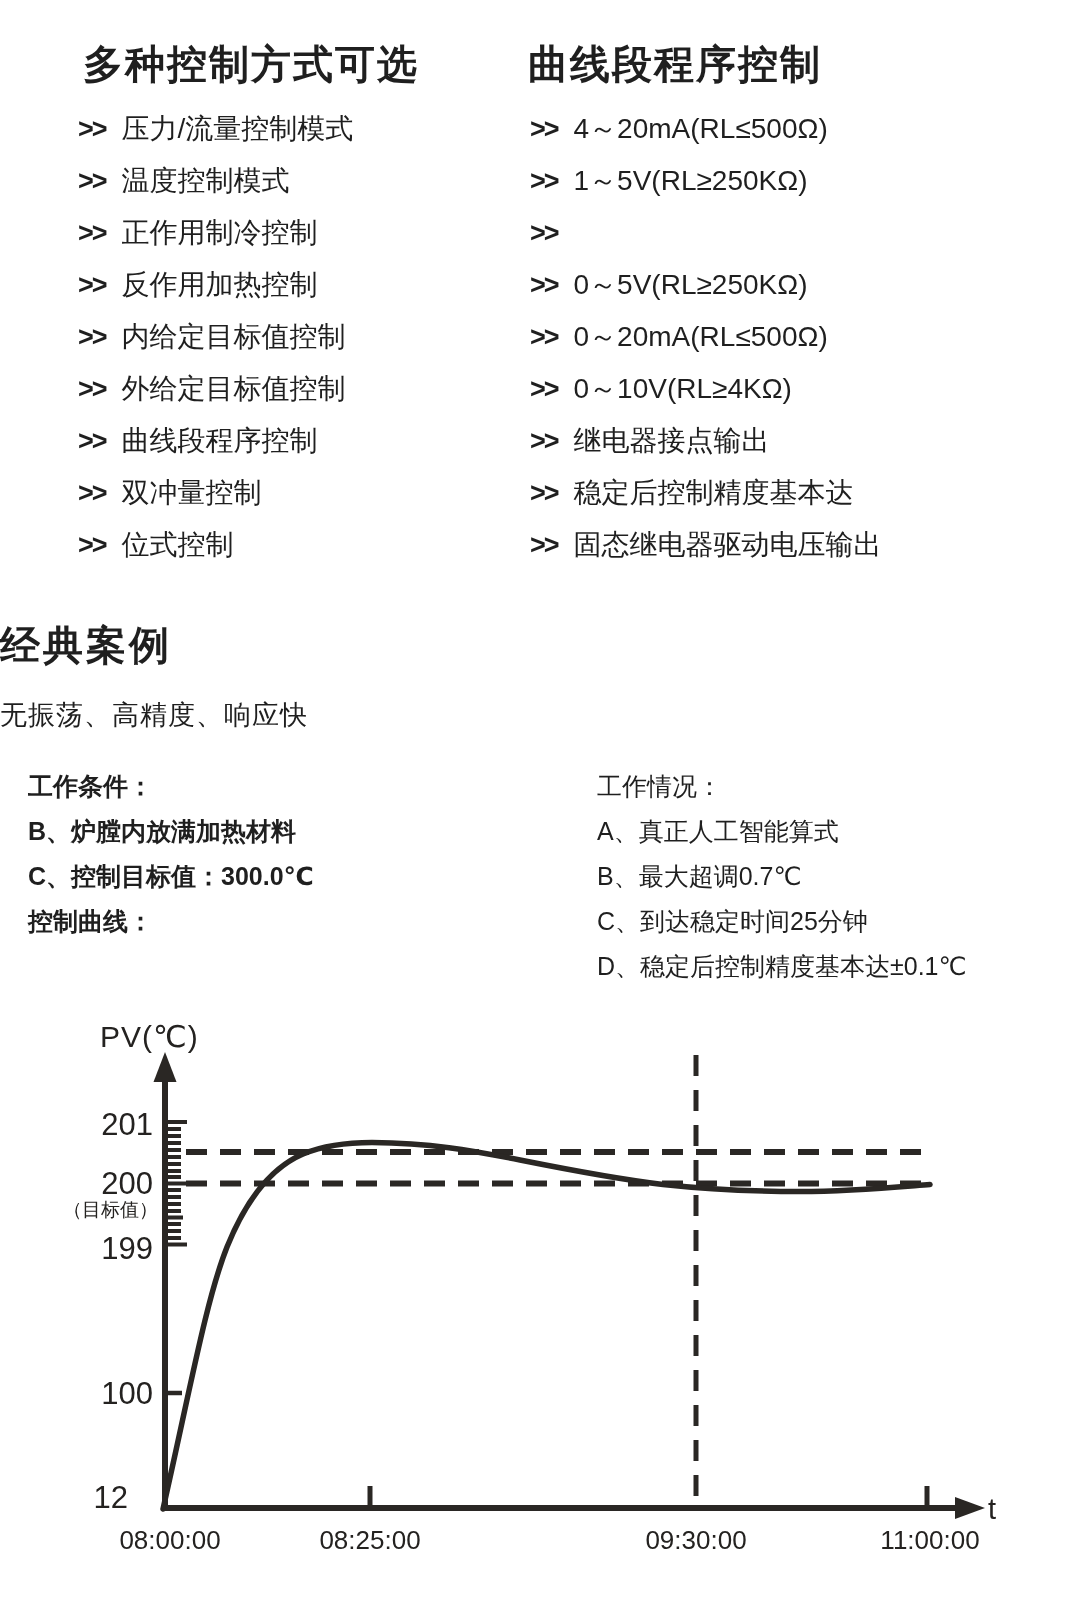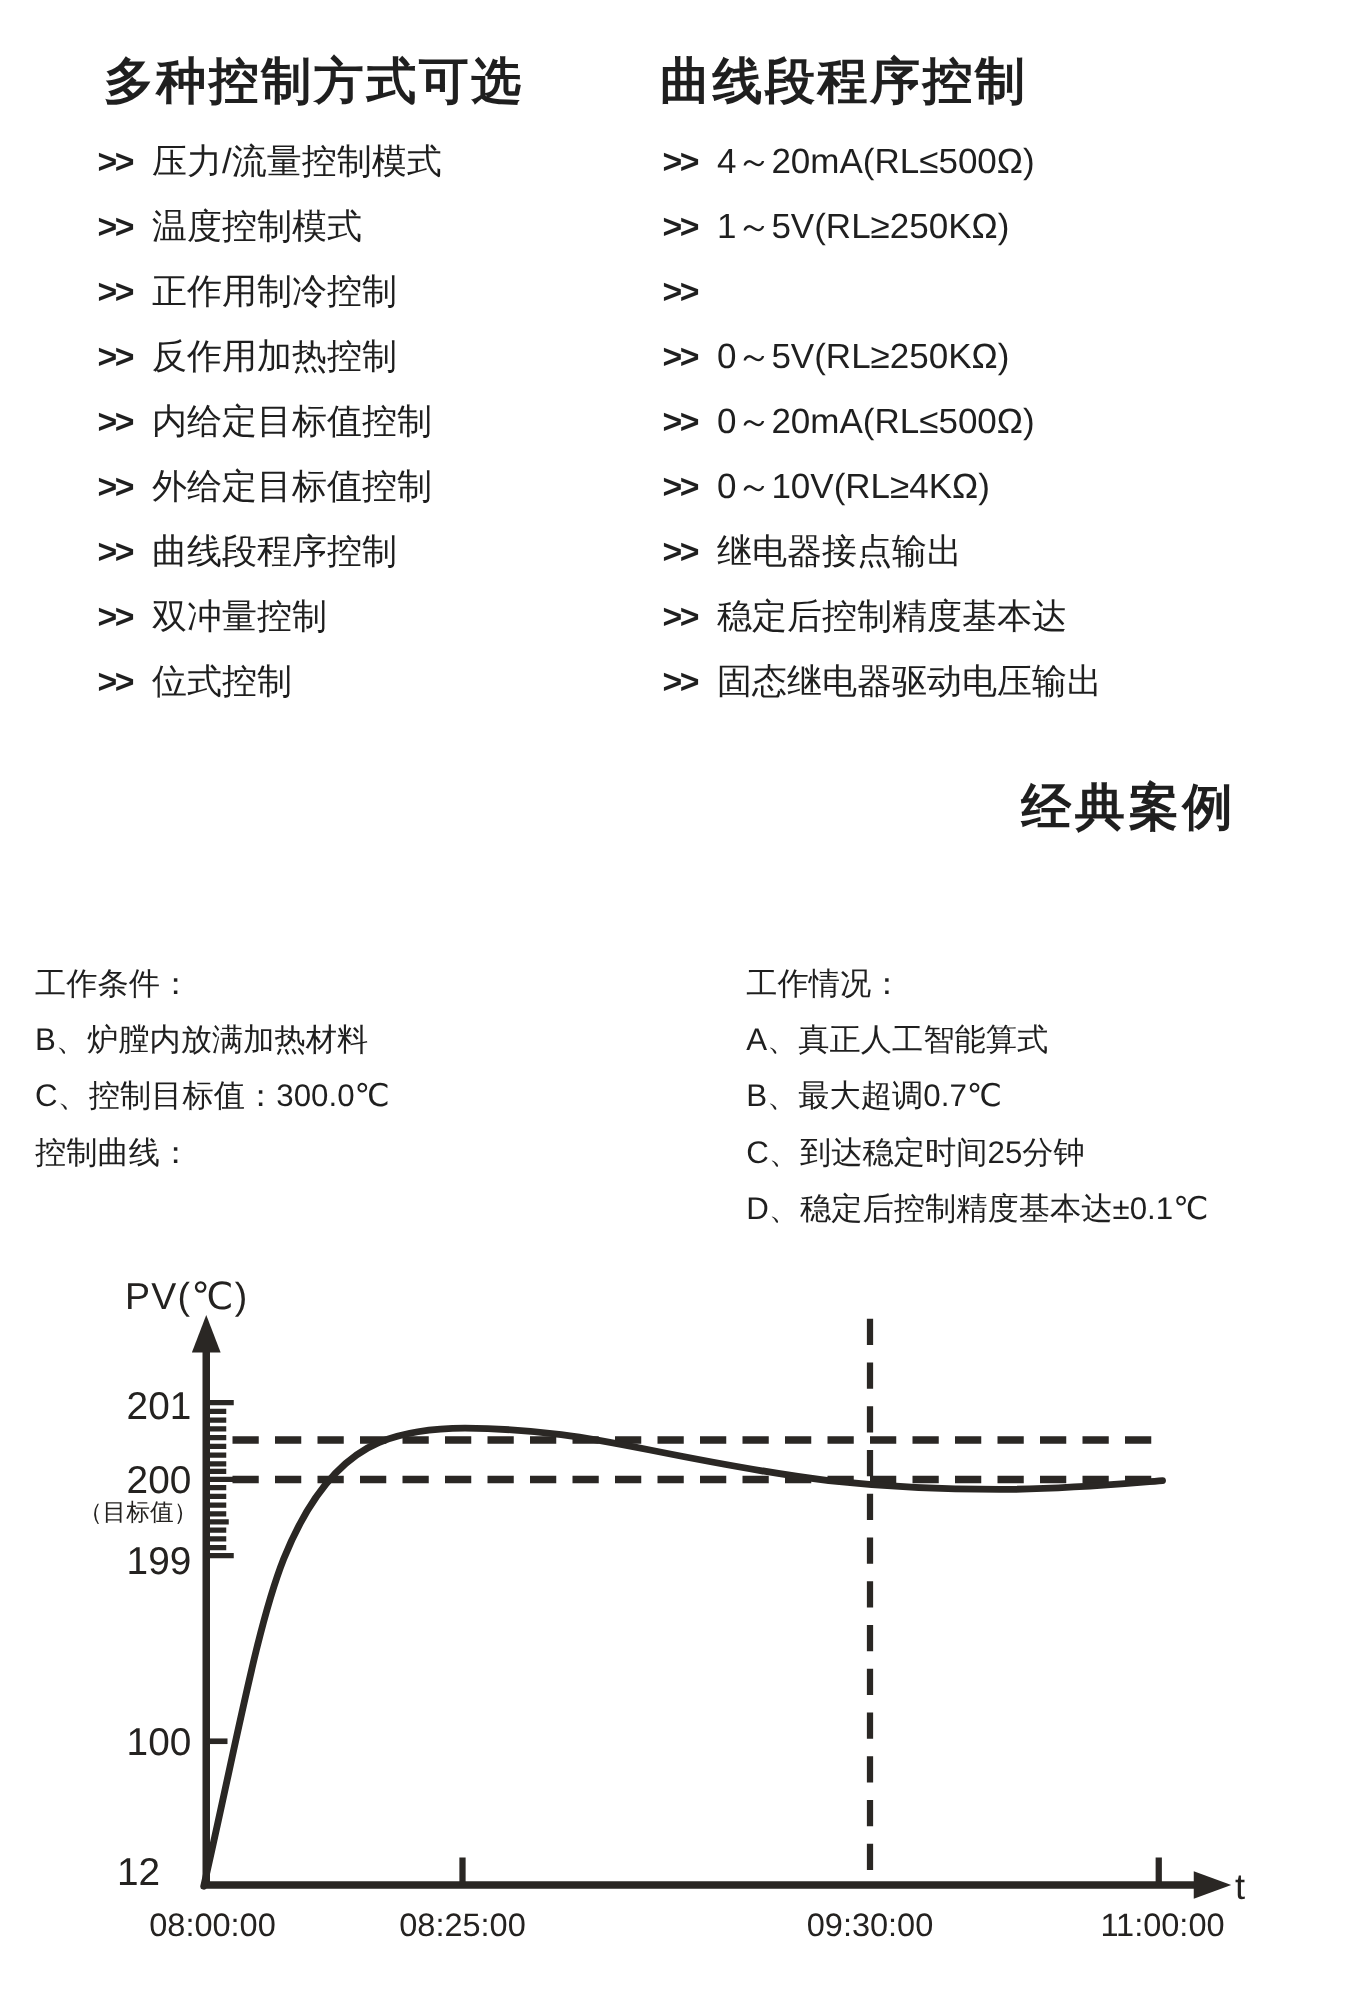--- a/index.html
+++ b/index.html
@@ -13,21 +13,21 @@
     font-size:40px;font-weight:700;letter-spacing:2px;white-space:nowrap;
   }
   .feature-list{position:absolute;width:480px;}
   .feature-list .li{
     height:52px;display:flex;align-items:center;white-space:nowrap;
     font-size:28px;
   }
   .feature-list .bul{
     font-weight:700;margin-right:16px;letter-spacing:-2px;font-size:27px;
   }
-  .case-block{left:0;top:618px;width:946px;text-align:right;margin-left:43px;}
+  .case-block{left:0;top:618px;width:946px;text-align:left;}
   .case-title{font-size:40px;font-weight:700;letter-spacing:3px;}
   .case-subtitle{margin-top:24px;font-size:27px;letter-spacing:1px;}
   .work-block{width:560px;}
   .work-block .line{
     height:45px;display:flex;align-items:center;font-size:25px;white-space:nowrap;
   }
   svg text{
     fill:#242220;font-family:"Liberation Sans","DejaVu Sans",sans-serif;
   }
   .stroke{stroke:#2a2724;fill:none;}
@@ -112,23 +112,24 @@
       <span>稳定后控制精度基本达</span>
     </div>
   <div class="li">
       <span class="bul">&gt;&gt;</span>
       <span>固态继电器驱动电压输出</span>
     </div>
 </div>
 
 <div class="abs case-block">
   <div class="case-title">经典案例</div>
+  <div class="case-subtitle">无振荡、高精度、响应快</div>
 </div>
 
-<div class="abs work-block" style="left:28px;top:764px;">
+<div class="abs work-block" style="left:28px;top:764px;font-weight:bold;">
   <div class="line">工作条件：</div>
   <div class="line">B、炉膛内放满加热材料</div>
   <div class="line">C、控制目标值：300.0℃</div>
   <div class="line">控制曲线：</div>
 </div>
 
 <div class="abs work-block" style="left:597px;top:764px;">
   <div class="line">工作情况：</div>
   <div class="line">A、真正人工智能算式</div>
   <div class="line">B、最大超调0.7℃</div>

